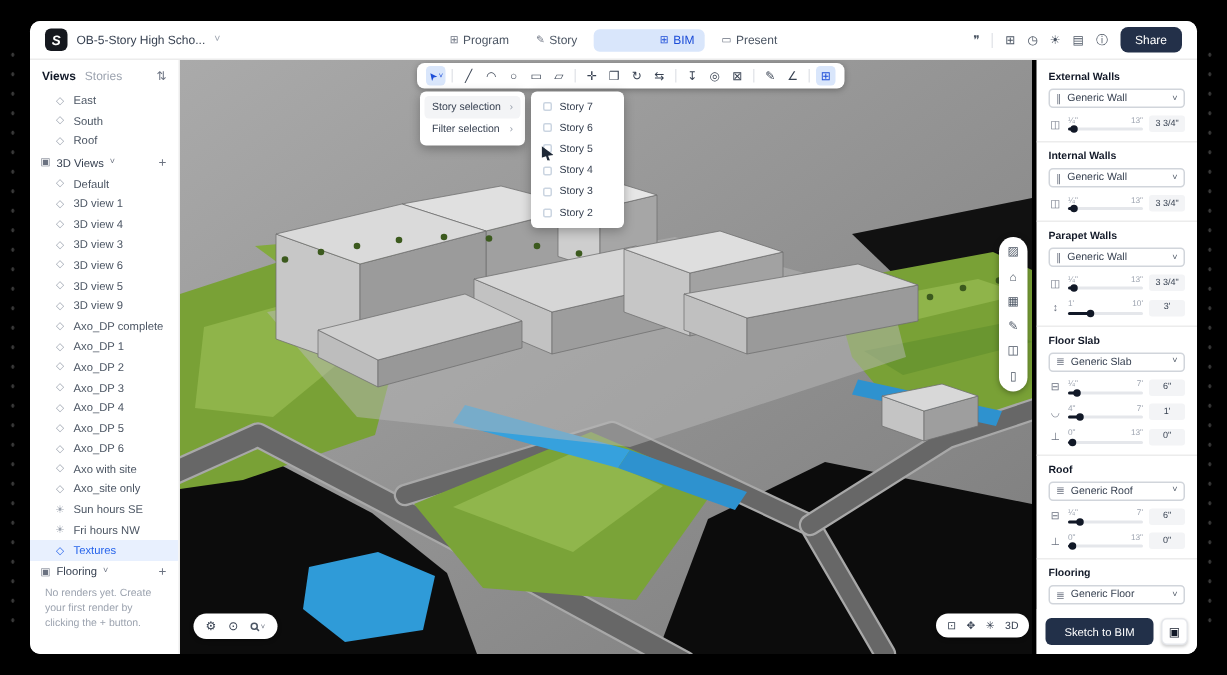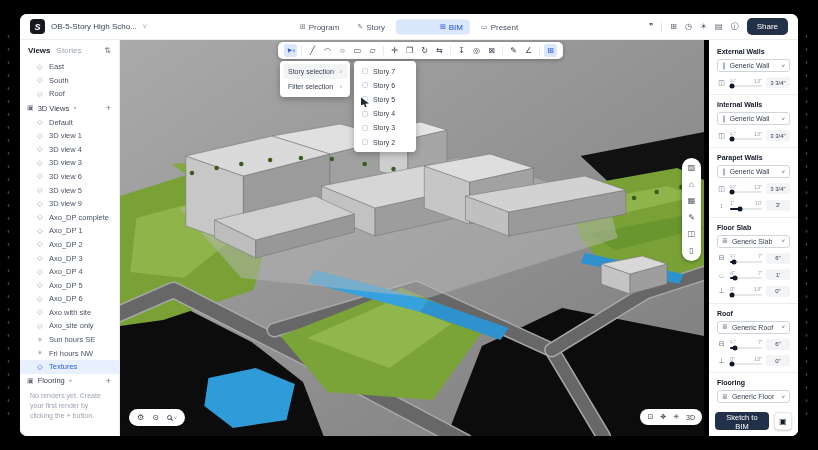--- a/index.html
+++ b/index.html
@@ -74,21 +74,21 @@
   .pill.br{right:2px;bottom:11px;height:16px;padding:0 7px;gap:7px;font-size:7px;}
   .zoomgrp{display:flex;align-items:center;gap:2px;}
   .pchev{font-size:5px;color:#6b7280;}
   .mag{width:5px;height:5px;border:1.2px solid #4b5563;border-radius:50%;position:relative;flex:none;}
   .mag::after{content:"";position:absolute;width:3px;height:1.2px;background:#4b5563;transform:rotate(45deg);right:-2.6px;bottom:-1px;}
   .search{position:absolute;left:50%;transform:translateX(-50%);bottom:9px;width:128px;height:17px;background:#fff;border-radius:9px;box-shadow:0 1px 3px rgba(0,0,0,.35);display:flex;align-items:center;gap:5px;padding:0 8px;z-index:9;}
   .search input{border:none;outline:none;background:transparent;font-size:7px;color:#374151;width:100%;}
   .search input::placeholder{color:#9ca3af;}
 
   
-  .rpanel{width:94px;flex:none;border-left:5px solid #000000;position:relative;background:#fff;overflow:hidden;z-index:20;}
+  .rpanel{width:110px;flex:none;border-left:3px solid #000000;position:relative;background:#fff;overflow:hidden;z-index:20;}
   .rp-scroll{position:absolute;inset:0;padding:5px 8px 40px 8px;}
   .rp-title{font-weight:bold;color:#111827;font-size:7px;margin:3px 0 4px 0;}
   .rp-select{display:flex;align-items:center;gap:4px;border:1px solid #d1d5db;border-radius:3px;height:13px;padding:0 4px;color:#374151;font-size:7px;margin-bottom:5px;}
   .rp-select .sic{color:#6b7280;font-size:7px;}
   .rp-select .chev{margin-left:auto;color:#4b5563;font-size:6px;}
   .rp-slider{display:flex;align-items:center;gap:4px;margin-bottom:5.5px;}
   .rp-slider .ric{color:#6b7280;font-size:7px;width:9px;flex:none;text-align:center;}
   .trk-wrap{flex:1;}
   .trk-labels{display:flex;justify-content:space-between;font-size:5.5px;color:#9ca3af;margin-bottom:1.5px;}
   .trk{position:relative;height:2px;background:#e5e7eb;border-radius:1px;}

